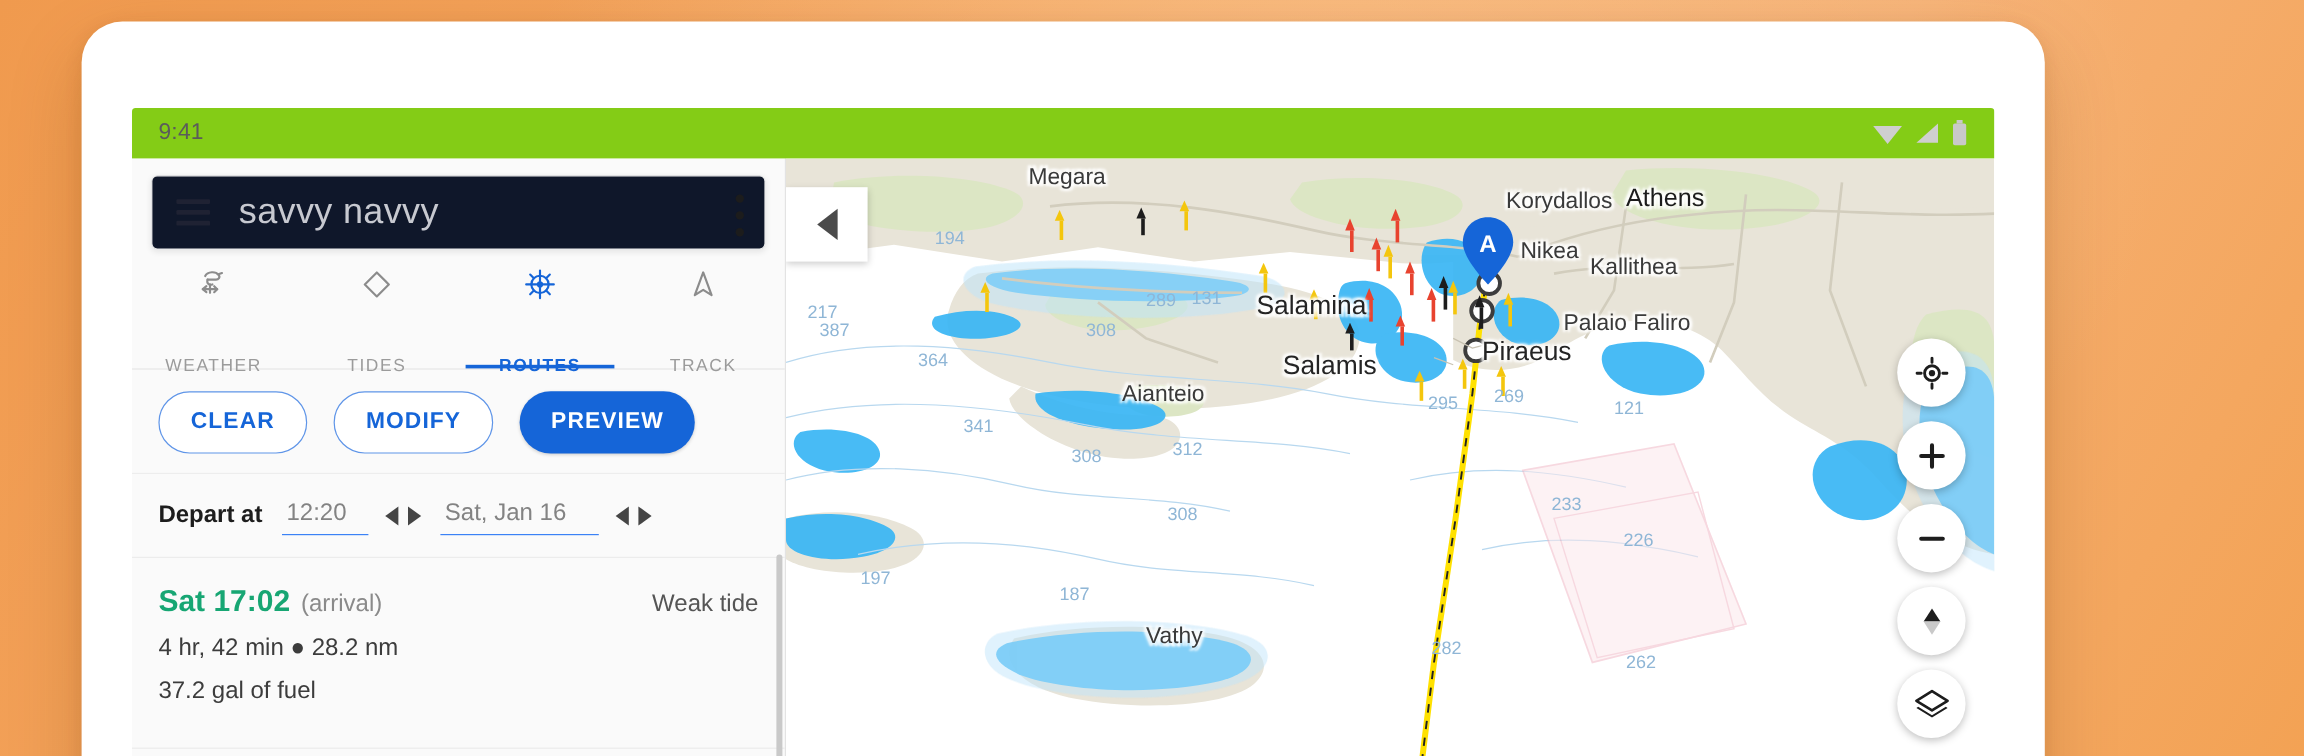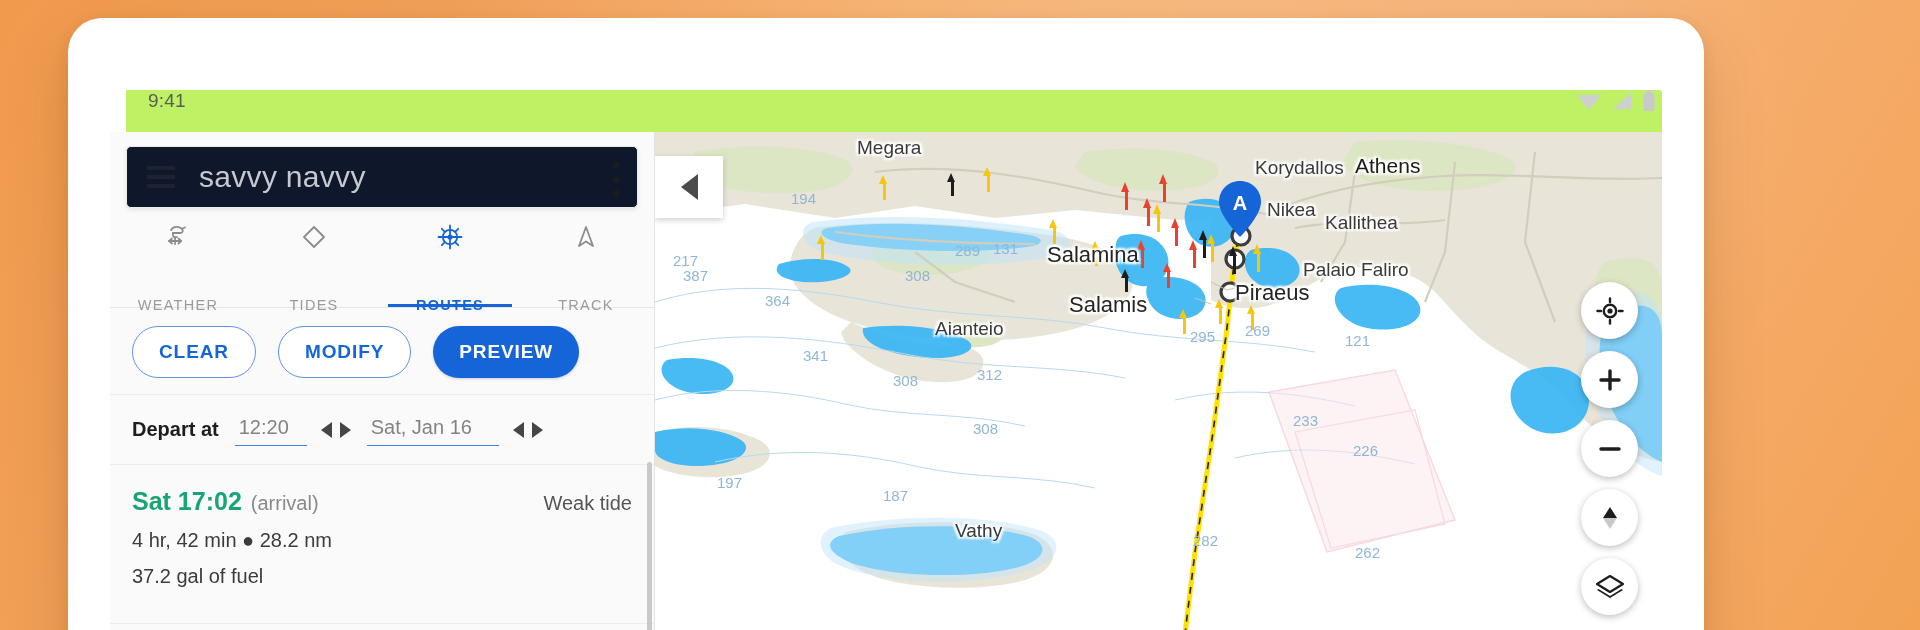--- a/index.html
+++ b/index.html
@@ -36,24 +36,24 @@
     left: 42px; top: 72px;
     width: 1552px; height: 560px;
     background: #ffffff;
     overflow: hidden;
     border-top-left-radius: 3px;
     border-top-right-radius: 3px;
   }
 
   
   .statusbar {
-    position: absolute; left: 16px; top: 0;
+    position: absolute; left: 0; top: 0;
     width: 100%; height: 42px;
-    background: #bef264;
-    display: flex; align-items: flex-start;
+    background: #84cc16;
+    display: flex; align-items: center;
     padding: 0 22px;
     z-index: 40;
   }
   .status-time {
     font-size: 19px; color: #5b5b5b; letter-spacing: .2px;
   }
   .status-right { margin-left: auto; display: flex; align-items: center; gap: 9px; }
   .si { display: block; }
 
   
@@ -548,21 +548,21 @@
         </g>
 
         <g stroke="#c8c2b2" stroke-width="1" fill="none">
           <path d="M556,150 L572,158 L588,154"></path>
           <path d="M540,166 L556,172"></path>
         </g>
       </svg>
 
       <div>
         <span class="depth" style="left:18px;top:120px">217</span>
-        <span class="depth" style="left:136px;top:58px">194</span>
+        <span class="depth" style="left:124px;top:58px">194</span>
         <span class="depth" style="left:338px;top:108px">131</span>
         <span class="depth" style="left:250px;top:135px">308</span>
         <span class="depth" style="left:300px;top:110px">289</span>
         <span class="depth" style="left:28px;top:135px">387</span>
         <span class="depth" style="left:110px;top:160px">364</span>
         <span class="depth" style="left:148px;top:215px">341</span>
         <span class="depth" style="left:238px;top:240px">308</span>
         <span class="depth" style="left:322px;top:234px">312</span>
         <span class="depth" style="left:318px;top:288px">308</span>
         <span class="depth" style="left:535px;top:196px">295</span>

